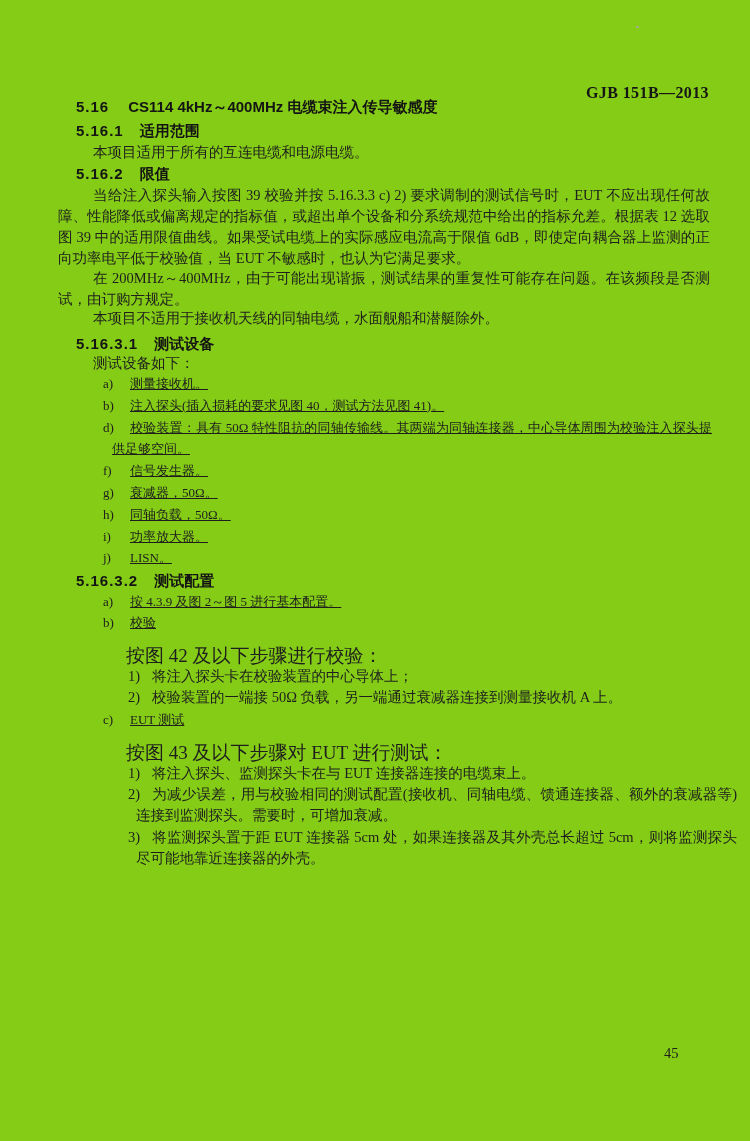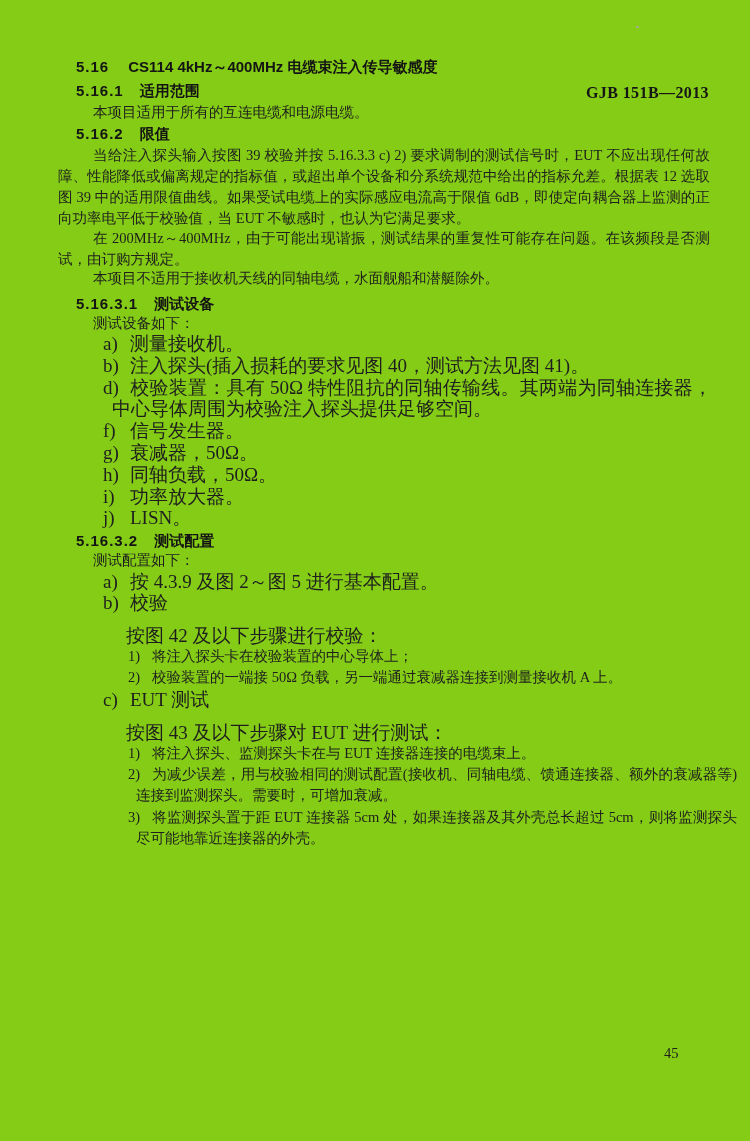--- a/index.html
+++ b/index.html
@@ -7,36 +7,36 @@
     position:relative;width:750px;height:1141px;margin:0 auto;
     background:#84cc16;color:#1e1e1e;overflow:hidden;
     font-family:"Liberation Serif","DejaVu Serif",serif;
   }
   .doc-header{
     position:absolute;top:84px;right:41px;
     font-size:16px;font-weight:700;letter-spacing:.4px;color:#161616;
     font-family:"Liberation Serif","DejaVu Serif",serif;
   }
   .speck{position:absolute;left:636px;top:26px;width:3px;height:2px;background:#a9a9a9;border-radius:50%;}
-  .body{position:absolute;left:0;top:0;right:0;padding-top:56px;}
+  .body{position:absolute;left:0;top:0;right:0;padding-top:96px;}
   .h{
     font-family:"Liberation Sans","DejaVu Sans",sans-serif;
     font-weight:700;font-size:15px;line-height:21px;margin:0;
     padding-left:76px;color:#141414;
   }
   .h .num{letter-spacing:1px;margin-right:16px;}
   .h2 .num{margin-right:19px;}
   .para{
     font-size:14.5px;line-height:21px;margin:0 40px 0 58px;
     text-indent:35px;text-align:justify;
   }
   .intro{font-size:14.5px;line-height:21px;margin:0 40px 0 58px;text-indent:35px;}
   .litem{
-    font-size:19px;line-height:21.8px;margin:0 38px 0 112px;
-    text-indent:-9px;text-align:justify;
+    font-size:13px;line-height:21.8px;margin:0 38px 0 112px;
+    text-indent:-9px;text-align:justify;text-decoration:underline;
   }
   .litem .lab{display:inline-block;width:27px;text-indent:0;}
   .lh21{line-height:21px;}
   .subintro{font-size:19px;line-height:21px;margin:12px 38px 0 126px;}
   .step{
     font-size:14.5px;line-height:21.3px;margin:0 13px 0 136px;
     text-indent:-8px;text-align:justify;
   }
   .step .lab{display:inline-block;width:24px;text-indent:0;}
   .pageno{position:absolute;top:1045px;left:664px;font-size:14.5px;color:#1e1e1e;}
@@ -80,21 +80,20 @@
       <p class="litem"><span class="lab">f)</span><span>信号发生器。</span></p>
       <p class="litem"><span class="lab">g)</span><span>衰减器，50Ω。</span></p>
       <p class="litem"><span class="lab">h)</span><span>同轴负载，50Ω。</span></p>
       <p class="litem"><span class="lab">i)</span><span>功率放大器。</span></p>
       <p class="litem"><span class="lab">j)</span><span>LISN。</span></p>
     </div>
 
     <h3 class="h" style="margin-top:1px">
       <span class="num">5.16.3.2</span><span>测试配置</span>
     </h3>
-    <p class="intro" style="margin-top:-1px">测试配置如下：</p>
 
     <p class="litem lh21"><span class="lab">a)</span><span>按 4.3.9 及图 2～图 5 进行基本配置。</span></p>
 
     <p class="litem lh21"><span class="lab">b)</span><span>校验</span></p>
     <p class="subintro">按图 42 及以下步骤进行校验：</p>
     <p class="step lh21"><span class="lab">1)</span><span>将注入探头卡在校验装置的中心导体上；</span></p>
     <p class="step lh21"><span class="lab">2)</span><span>校验装置的一端接 50Ω 负载，另一端通过衰减器连接到测量接收机 A 上。</span></p>
 
     <p class="litem lh21"><span class="lab">c)</span><span>EUT 测试</span></p>
     <p class="subintro">按图 43 及以下步骤对 EUT 进行测试：</p>

